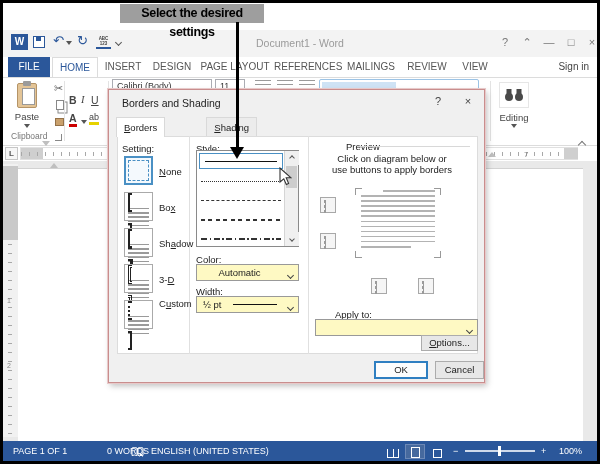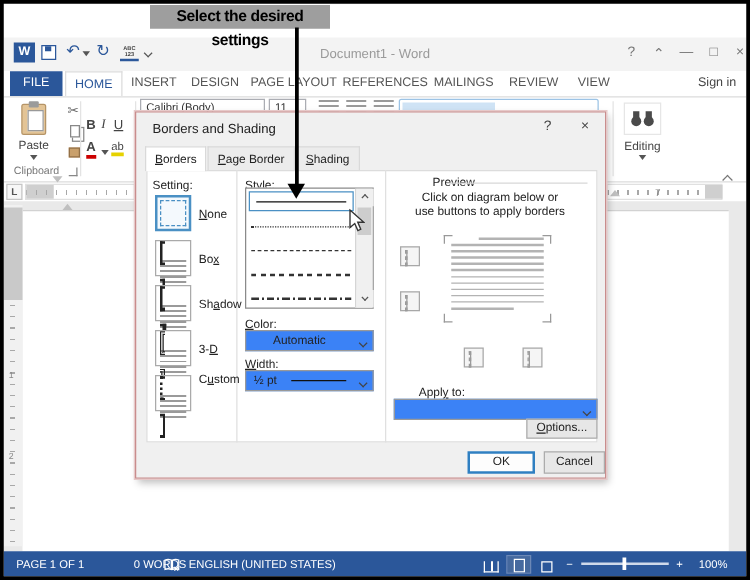--- a/index.html
+++ b/index.html
@@ -112,21 +112,21 @@
   .zoom-track{position:absolute;left:462px;top:9px;width:70px;height:2px;background:#cfd9ea;}
   .zoom-thumb{position:absolute;left:495px;top:5px;width:3px;height:10px;background:#fff;}
   .proof-ic{position:absolute;left:128px;top:4px;width:13px;height:12px;}
 
   
   .dialog{position:absolute;left:108px;top:89px;width:377px;height:294px;background:#f0f0f0;
           border:1px solid #c98d8d;outline:1px solid #e7c9c9;box-shadow:2px 3px 6px rgba(0,0,0,.25);
           z-index:20;font-size:10px;}
   .dlg-title{position:absolute;left:13px;top:7px;font-size:10.5px;color:#222;}
   .dlg-winbtn{position:absolute;top:5px;width:18px;text-align:center;font-size:11px;color:#444;}
-  .dlg-tabs{position:absolute;left:7px;top:27px;display:flex;}
+  .dlg-tabs{position:absolute;left:7px;top:27px;display:flex;gap:40px;}
   .dlg-tab{height:19px;line-height:19px;padding:0 7px;font-size:9.5px;color:#222;background:#ececec;
            border:1px solid #d9d9d9;border-bottom:none;margin-right:1px;}
   .dlg-tab.active{background:#fff;height:20px;position:relative;z-index:2;}
   .dlg-body{position:absolute;left:8px;top:46px;width:361px;height:218px;background:#fff;border:1px solid #dcdcdc;}
   .vsep{position:absolute;top:46px;height:218px;width:1px;background:#e0e0e0;}
   .dlg-lbl{position:absolute;font-size:9.5px;color:#222;}
 
   .set-icon{position:absolute;left:15px;width:29px;height:29px;background:#fff;border:1px solid #aaa;padding:4px 3px;}
   .set-icon .lines{width:100%;height:100%;background:repeating-linear-gradient(#9a9a9a 0 1.5px,transparent 1.5px 4.2px);}
   .set-icon.sel{border:2px solid #4a90c4;outline:1px dashed #4a90c4;outline-offset:-5px;background:#f4f9fd;}
@@ -142,21 +142,21 @@
   .style-row{position:absolute;left:4px;width:80px;}
   .ln-dotted{border-top:1px dotted #333;}
   .ln-dashed{border-top:1px dashed #333;}
   .ln-dashwide{height:2px;background:repeating-linear-gradient(90deg,#333 0 4px,transparent 4px 7.5px);}
   .ln-dashdot{height:1.5px;background:repeating-linear-gradient(90deg,#333 0 6px,transparent 6px 8.5px,#333 8.5px 10px,transparent 10px 12.5px);}
   .sbar{position:absolute;right:0;top:0;width:14px;height:100%;background:#f0f0f0;border-left:1px solid #d5d5d5;}
   .sbtn{position:absolute;left:0;width:14px;height:14px;background:#f0f0f0;text-align:center;}
   .sbtn .chev{width:4px;height:4px;border-color:#555;}
   .sb-thumb2{position:absolute;left:1px;top:15px;width:11px;height:22px;background:#cdcdcd;}
 
-  .combo{position:absolute;height:17px;border:1px solid #999;background:#3b82f6;font-size:9.5px;color:#222;}
+  .combo{position:absolute;height:17px;border:1px solid #999;background:#fef9c3;font-size:9.5px;color:#222;}
   .combo .txt{position:absolute;left:0;right:16px;top:0;line-height:15px;text-align:center;}
   .combo .txt.left{text-align:left;padding-left:6px;}
   .combo .dd{position:absolute;right:0;top:0;width:15px;height:100%;text-align:center;padding-top:4px;}
   .combo .dd .chev{border-color:#444;}
   .wsample{position:absolute;left:36px;top:7px;width:44px;border-top:1px solid #111;}
 
   .fieldline{position:absolute;height:1px;background:#d8d8d8;}
   .pv-instr{position:absolute;left:203px;width:160px;text-align:center;font-size:9.5px;color:#222;line-height:11px;}
   .pvbtn{position:absolute;width:16px;height:16px;background:#f5f5f5;border:1px solid #a8a8a8;padding:3px;}
   .pvbtn .pane{width:100%;height:100%;border:1px dashed #9a9a9a;
@@ -283,21 +283,20 @@
     <span class="vnum" style="top:198px;">2</span>
   </div>
 
   <div class="dialog">
     <div class="dlg-title">Borders and Shading</div>
     <span class="dlg-winbtn" style="left:320px;">?</span>
     <span class="dlg-winbtn" style="left:350px;">×</span>
 
     <div class="dlg-tabs">
       <div class="dlg-tab active"><span></span><u>B</u><span>orders</span></div>
-      <div class="dlg-tab"><span></span><u>P</u><span>age Border</span></div>
       <div class="dlg-tab"><span></span><u>S</u><span>hading</span></div>
     </div>
 
     <div class="dlg-body"></div>
     <span class="vsep" style="left:80px;"></span>
       <span class="vsep" style="left:199px;"></span>
 
     <span class="dlg-lbl" style="left:13px;top:53px;">Setting:</span>
     <span class="set-icon sel" style="top:66px;"><span class="lines"></span></span>
     <span class="dlg-lbl" style="left:50px;top:76px;"><span></span><u>N</u><span>one</span></span>

